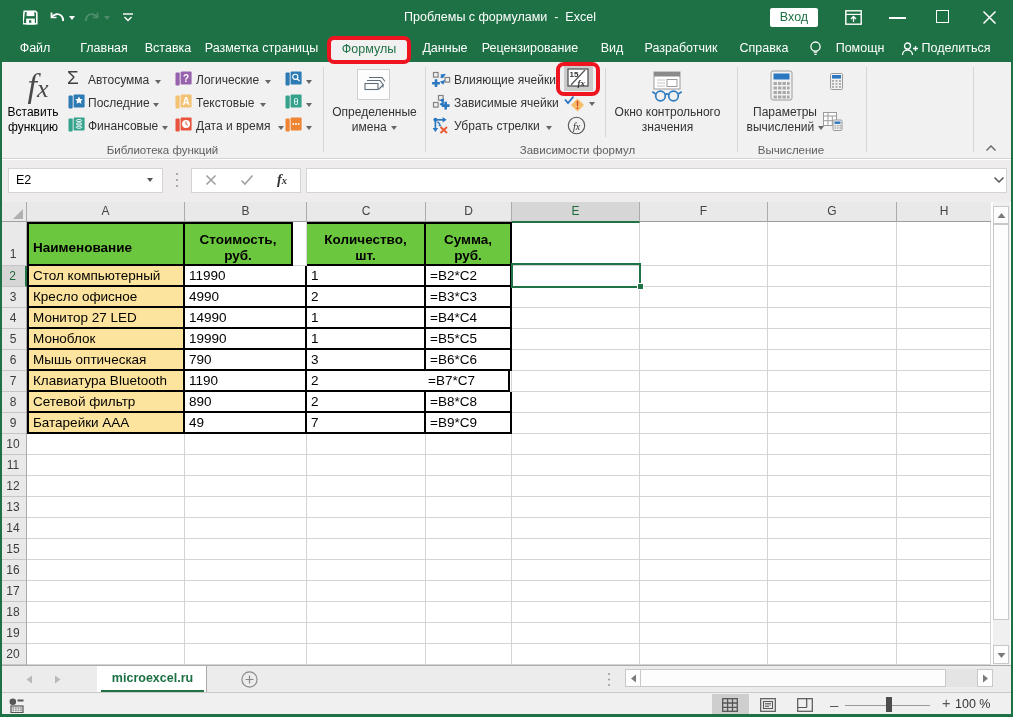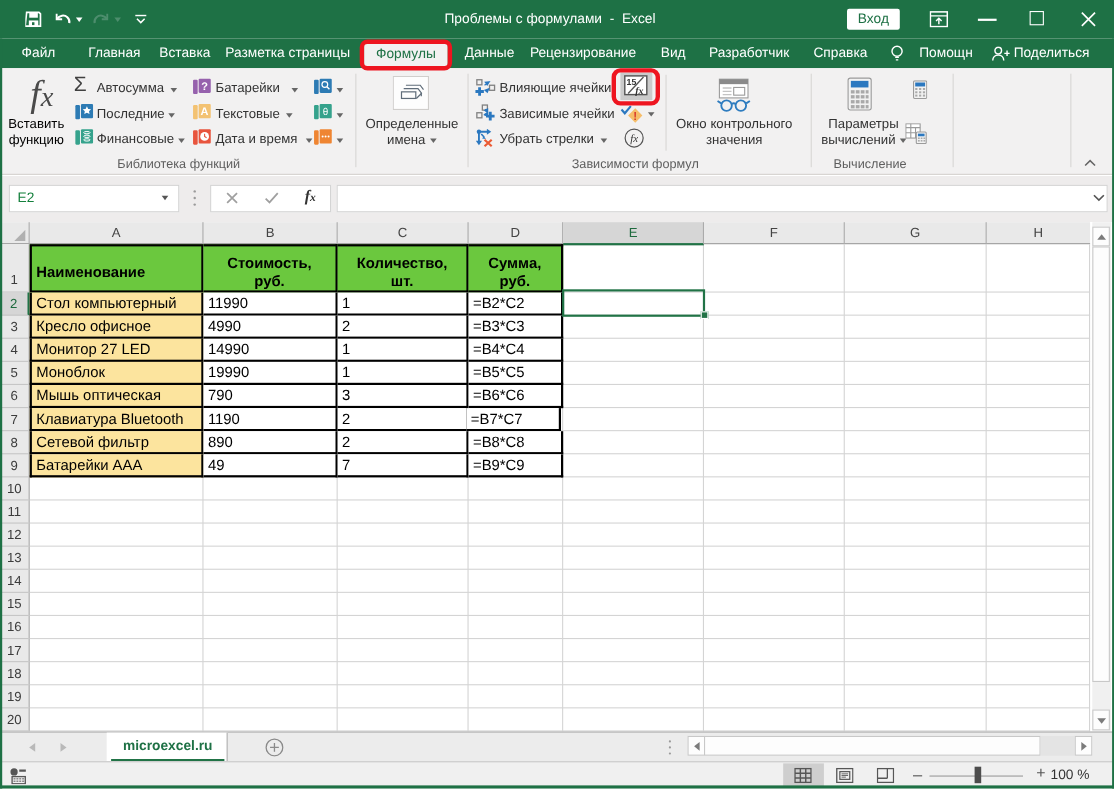--- a/index.html
+++ b/index.html
@@ -145,21 +145,21 @@
     <ellipse cx="11" cy="10.2" rx="2.9" ry="1.05" fill="none" stroke="#fff" stroke-width="0.9"></ellipse>
   </svg>
   <div class="abs rbtnlabel" style="left:88px;top:57px;">Финансовые</div>
   <div class="dd abs" style="left:162px;top:64px;"></div>
 
   <svg class="abs" style="left:175px;top:9px" width="17" height="15" viewBox="0 0 17 15">
     <rect x="0.5" y="1.5" width="4.2" height="13" rx="1" fill="#9661ad"></rect>
     <rect x="5.6" y="0.5" width="11" height="13" rx="1" fill="#9661ad"></rect>
     <text x="11" y="10.5" font-size="10" font-weight="bold" fill="#fff" text-anchor="middle" font-family="Liberation Sans">?</text>
   </svg>
-  <div class="abs rbtnlabel" style="left:196px;top:11px;">Батарейки</div>
+  <div class="abs rbtnlabel" style="left:196px;top:11px;">Логические</div>
   <div class="dd abs" style="left:265px;top:18px;"></div>
   <svg class="abs" style="left:175px;top:32px" width="17" height="15" viewBox="0 0 17 15">
     <rect x="0.5" y="1.5" width="4.2" height="13" rx="1" fill="#f3c272"></rect>
     <rect x="5.6" y="0.5" width="11" height="13" rx="1" fill="#f3c272"></rect>
     <text x="11" y="10.5" font-size="10" font-weight="bold" fill="#fff" text-anchor="middle" font-family="Liberation Sans">A</text>
   </svg>
   <div class="abs rbtnlabel" style="left:196px;top:34px;">Текстовые</div>
   <div class="dd abs" style="left:260px;top:41px;"></div>
   <svg class="abs" style="left:175px;top:55px" width="17" height="15" viewBox="0 0 17 15">
     <rect x="0.5" y="1.5" width="4.2" height="13" rx="1" fill="#e8543d"></rect>
@@ -327,21 +327,21 @@
   </svg>
   <div class="glabel" style="left:726px;width:130px;">Вычисление</div>
   <div class="gsep" style="left:866px;"></div>
   <div class="gsep" style="left:973px;"></div>
   <svg class="abs" style="left:985px;top:82px" width="12" height="8" viewBox="0 0 12 8">
     <path d="M1.5 6.5 L6 2 L10.5 6.5" fill="none" stroke="#666" stroke-width="1.4"></path>
   </svg>
 </div>
 <div class="abs" id="fbar">
 
-  <div class="abs" style="left:8px;top:8px;width:155px;height:25px;background:#fff;border:1px solid #d4d4d4;box-sizing:border-box;font-size:12.5px;color:#15803d;line-height:23px;padding-left:7px;">E2</div>
+  <div class="abs" style="left:8px;top:8px;width:155px;height:25px;background:#fff;border:1px solid #d4d4d4;box-sizing:border-box;font-size:12.5px;color:#000000;line-height:23px;padding-left:7px;">E2</div>
   <div class="dd abs" style="left:147px;top:18px;border-top-color:#555;"></div>
   <svg class="abs" style="left:175px;top:12px" width="4" height="18" viewBox="0 0 4 18">
       <circle cx="2" cy="2" r="1.1" fill="#9a9a9a"></circle>
       <circle cx="2" cy="8" r="1.1" fill="#9a9a9a"></circle>
       <circle cx="2" cy="14" r="1.1" fill="#9a9a9a"></circle>
     </svg>
 
   <div class="abs" style="left:191px;top:8px;width:110px;height:25px;background:#fff;border:1px solid #d4d4d4;box-sizing:border-box;"></div>
   <svg class="abs" style="left:205px;top:14px" width="12" height="12" viewBox="0 0 12 12">
     <path d="M1.5 1.5 L10.5 10.5 M10.5 1.5 L1.5 10.5" stroke="#a0a0a0" stroke-width="1.6"></path>
@@ -419,21 +419,21 @@
   <div class="gh" style="top:357px;"></div>
   <div class="gh" style="top:378px;"></div>
   <div class="gh" style="top:399px;"></div>
   <div class="gh" style="top:420px;"></div>
   <div class="gh" style="top:441px;"></div>
   <div class="gh" style="top:462px;"></div>
 
   <div class="tcell ghdr" style="left:27px;top:20px;width:158px;height:44px;border-left:2px solid #000;">
       <span style="position:absolute;left:4px;bottom:7px;">Наименование</span>
     </div>
-  <div class="tcell ghdr" style="left:185px;top:20px;width:122px;height:44px;text-align:center;padding-left:48px;">
+  <div class="tcell ghdr" style="left:185px;top:20px;width:108px;height:44px;text-align:center;padding-left:48px;">
       <span style="position:absolute;left:0;right:0;top:8px;line-height:16px;">Стоимость,<br>руб.</span>
     </div>
   <div class="tcell ghdr" style="left:307px;top:20px;width:119px;height:44px;text-align:center;">
       <span style="position:absolute;left:0;right:0;top:8px;line-height:16px;">Количество,<br>шт.</span>
     </div>
   <div class="tcell ghdr" style="left:426px;top:20px;width:86px;height:44px;text-align:center;">
       <span style="position:absolute;left:0;right:0;top:8px;line-height:16px;">Сумма,<br>руб.</span>
     </div>
 
   <div class="tcell tan" style="left:27px;top:64px;border-left:2px solid #000;">Стол компьютерный</div>

